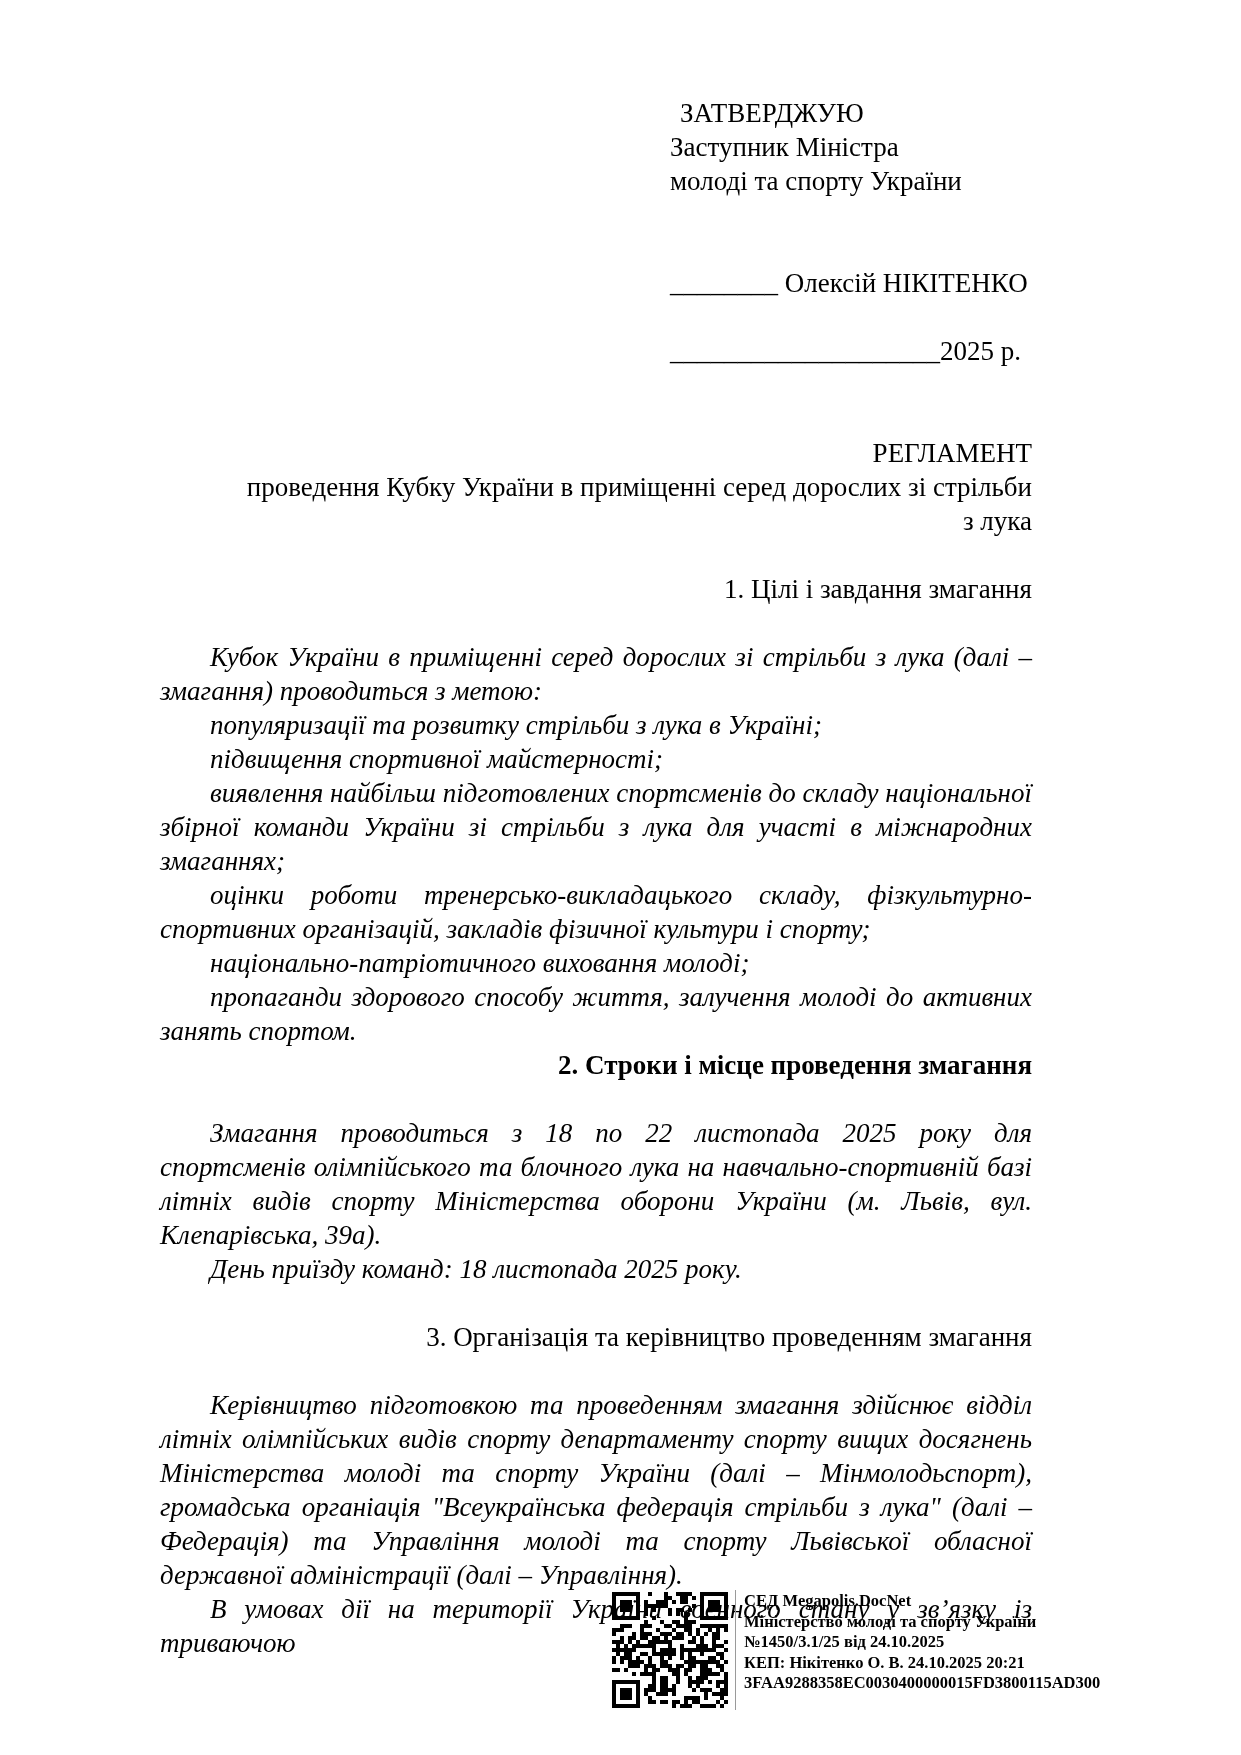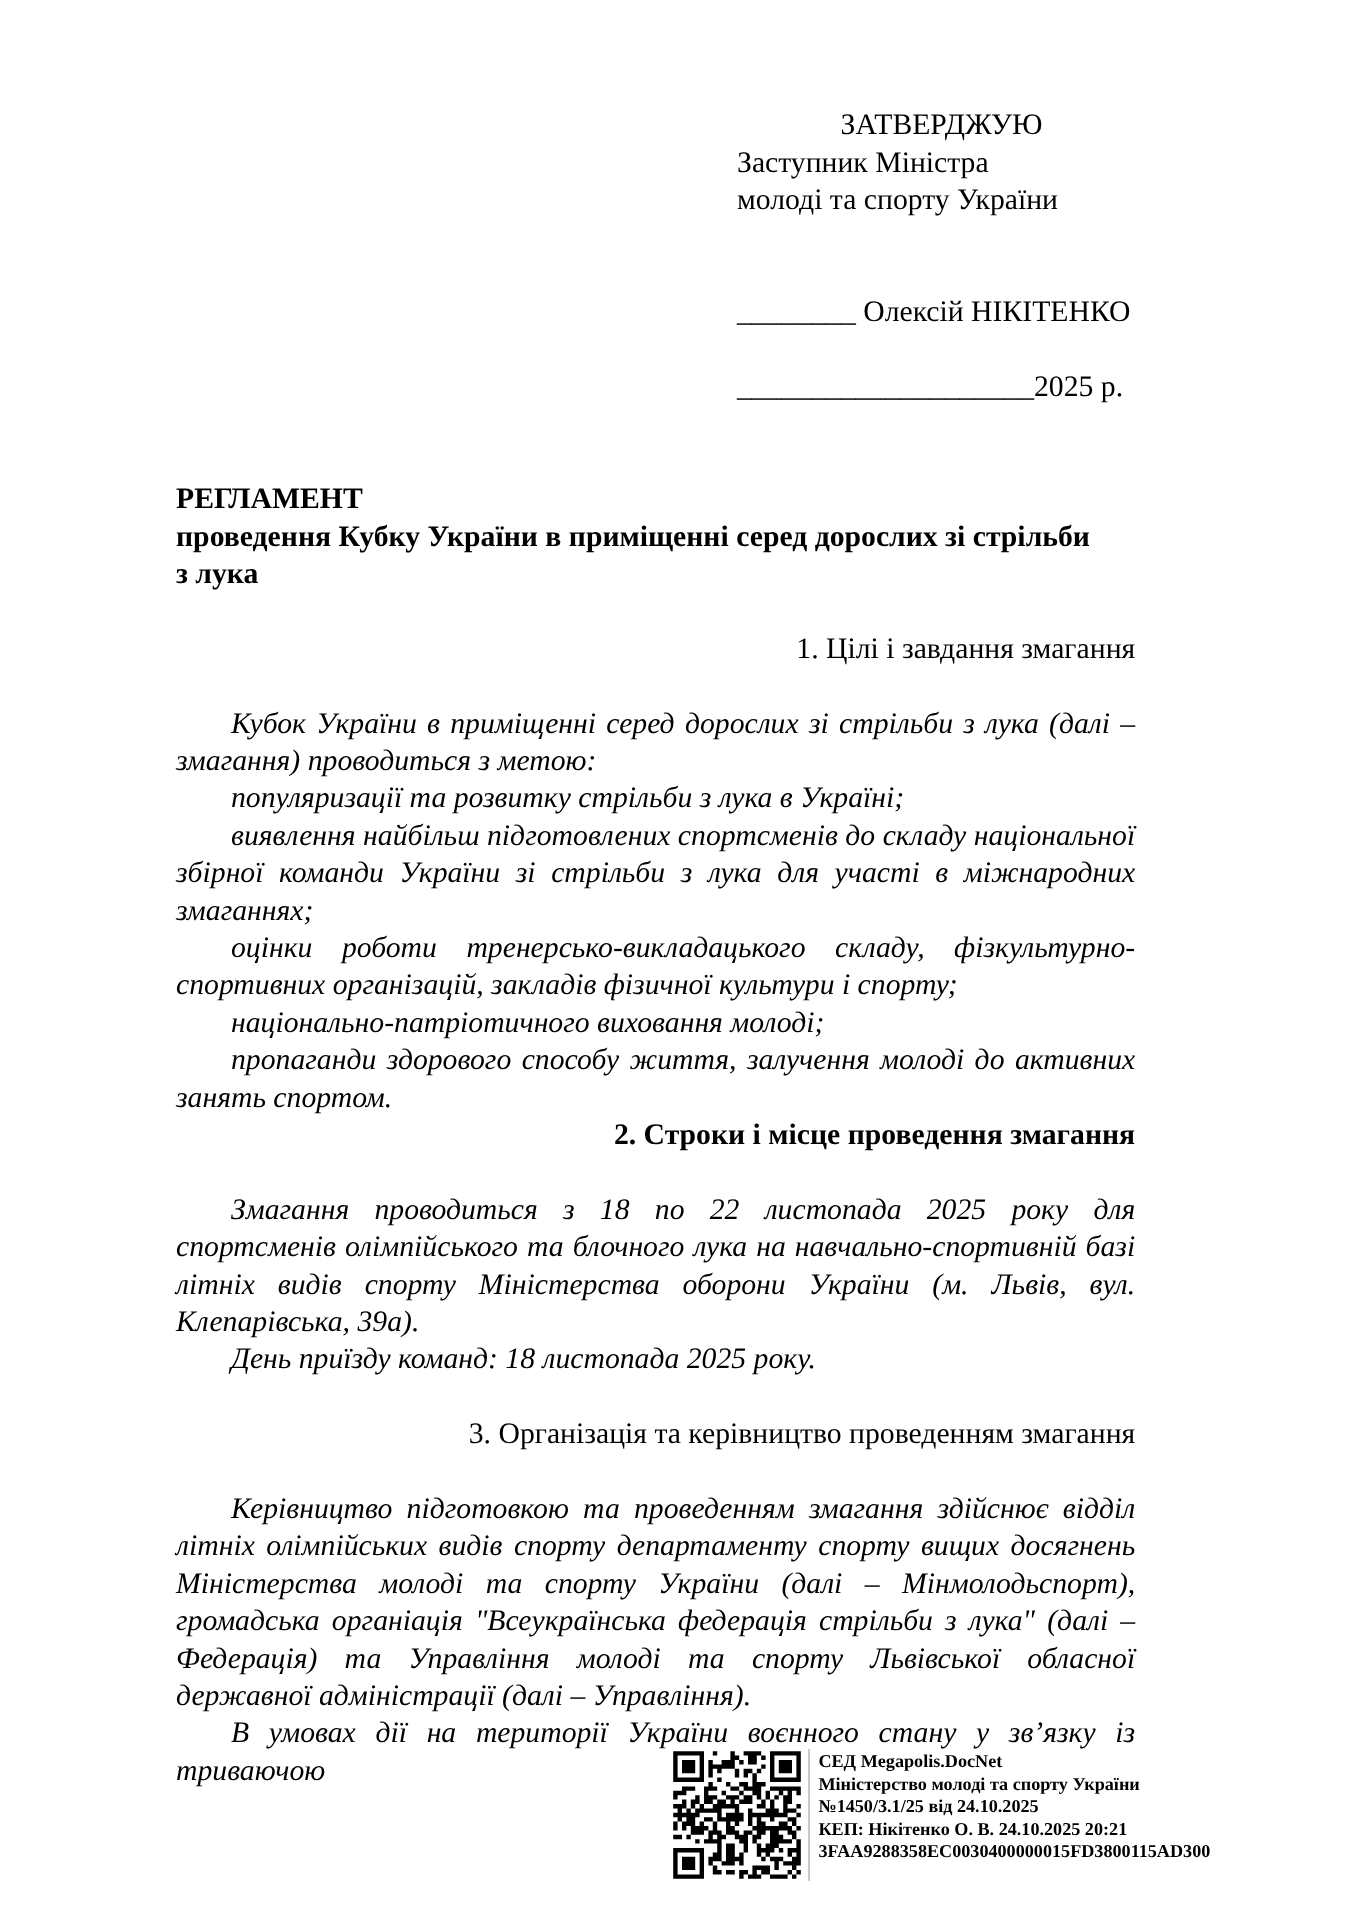--- a/index.html
+++ b/index.html
@@ -17,27 +17,27 @@
     width:872px;
     font-size:27px;
     line-height:34px;
   }
   .approval {
     margin-left:510px;
     padding-top:96px;
     text-align:left;
   }
   .approval .line { white-space:nowrap; }
-  .approval .approve-word { padding-left:10px;text-align:center; }
+  .approval .approve-word { padding-left:10px; }
   .approval .sig { margin-top:68px; }
   .approval .datel { margin-top:34px; }
   .doc-title {
     margin-top:68px;
-    text-align:left;
-    font-weight:bold;
+    text-align:right;
+    font-weight:normal;
   }
   .sec-heading {
     margin-top:34px;
     text-align:right;
     margin-bottom:0;
   }
   p.body {
     margin:0;
     text-indent:50px;
     text-align:justify;
@@ -81,20 +81,21 @@
   <div class="doc-title">
     <div>РЕГЛАМЕНТ</div>
     <div>проведення Кубку України в приміщенні серед дорослих зі стрільби</div>
     <div>з лука</div>
   </div>
 
   <div class="sec-heading">1. Цілі і завдання змагання</div>
 
   <p class="body mt">Кубок України в приміщенні серед дорослих зі стрільби з лука (далі – змагання) проводиться з метою:</p>
   <p class="body">популяризації та розвитку стрільби з лука в Україні;</p>
+  <p class="body">підвищення спортивної майстерності;</p>
   <p class="body">виявлення найбільш підготовлених спортсменів до складу національної збірної команди України зі стрільби з лука для участі в міжнародних змаганнях;</p>
   <p class="body">оцінки роботи тренерсько-викладацького складу, фізкультурно-спортивних організацій, закладів фізичної культури і спорту;</p>
   <p class="body">національно-патріотичного виховання молоді;</p>
   <p class="body">пропаганди здорового способу життя, залучення молоді до активних занять спортом.</p>
 
   <div class="sec-heading" style="margin-top:0;font-weight:bold;">2. Строки і місце проведення змагання</div>
 
   <p class="body mt">Змагання проводиться з 18 по 22 листопада 2025 року для спортсменів олімпійського та блочного лука на навчально-спортивній базі літніх видів спорту Міністерства оборони України (м. Львів, вул. Клепарівська, 39а).</p>
   <p class="body">День приїзду команд: 18 листопада 2025 року.</p>
 

